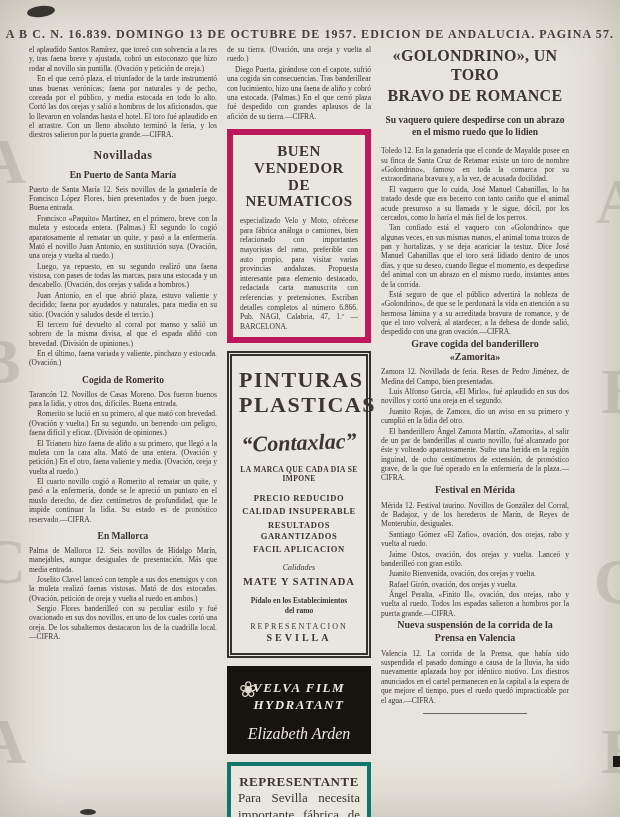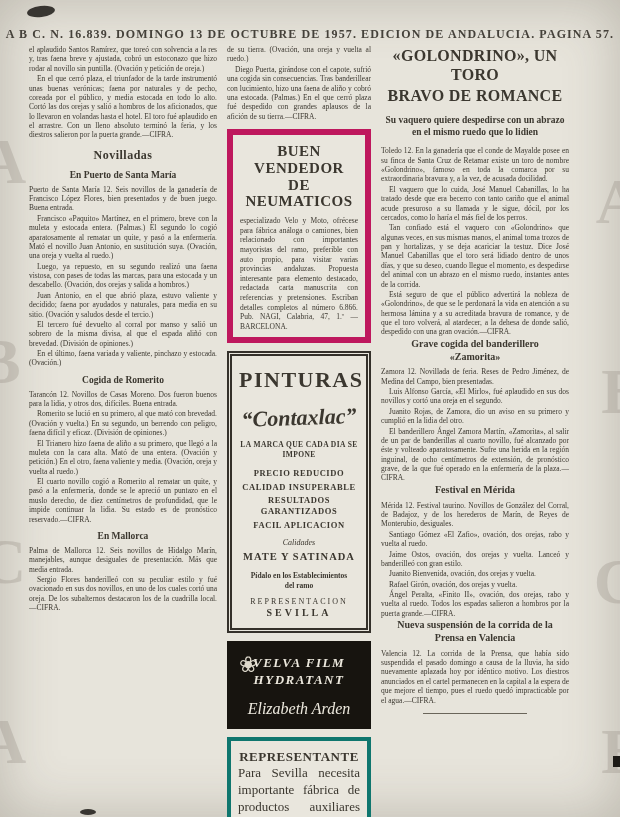--- a/index.html
+++ b/index.html
@@ -112,35 +112,37 @@
       <p class="body">En el último, faena variada y valiente, pinchazo y estocada. (Ovación.)</p>
 
       <h3 class="h-sub">Cogida de Romerito</h3>
       <p class="body first">Tarancón 12. Novillos de Casas Moreno. Dos fueron buenos para la lidia, y otros dos, difíciles. Buena entrada.</p>
       <p class="body">Romerito se lució en su primero, al que mató con brevedad. (Ovación y vuelta.) En su segundo, un berrendo con peligro, faena difícil y eficaz. (División de opiniones.)</p>
       <p class="body">El Trianero hizo faena de aliño a su primero, que llegó a la muleta con la cara alta. Mató de una entera. (Ovación y petición.) En el otro, faena valiente y media. (Ovación, oreja y vuelta al ruedo.)</p>
       <p class="body">El cuarto novillo cogió a Romerito al rematar un quite, y pasó a la enfermería, donde se le apreció un puntazo en el muslo derecho, de diez centímetros de profundidad, que le impide continuar la lidia. Su estado es de pronóstico reservado.—CIFRA.</p>
 
       <h3 class="h-sub">En Mallorca</h3>
       <p class="body first">Palma de Mallorca 12. Seis novillos de Hidalgo Marín, manejables, aunque desiguales de presentación. Más que media entrada.</p>
+      <p class="body">Joselito Clavel lanceó con temple a sus dos enemigos y con la muleta realizó faenas vistosas. Mató de dos estocadas. (Ovación, petición de oreja y vuelta al ruedo en ambos.)</p>
       <p class="body">Sergio Flores banderilleó con su peculiar estilo y fué ovacionado en sus dos novillos, en uno de los cuales cortó una oreja. De los subalternos destacaron los de la cuadrilla local.—CIFRA.</p>
     </div>
 
     <div class="col col-mid">
       <p class="body first">de su tierra. (Ovación, una oreja y vuelta al ruedo.)</p>
       <p class="body">Diego Puerta, girándose con el capote, sufrió una cogida sin consecuencias. Tras banderillear con lucimiento, hizo una faena de aliño y cobró una estocada. (Palmas.) En el que cerró plaza fué despedido con grandes aplausos de la afición de su tierra.—CIFRA.</p>
 
       <div class="ad ad-neu">
         <div class="ad-neu-t">BUEN VENDEDOR</div>
         <div class="ad-neu-t">DE NEUMATICOS</div>
         <p class="ad-neu-body">especializado Velo y Moto, ofrécese para fábrica análoga o camiones, bien relacionado con importantes mayoristas del ramo, preferible con auto propio, para visitar varias provincias andaluzas. Propuesta interesante para elemento destacado, redactada carta manuscrita con referencias y pretensiones. Escriban detalles completos al número 6.866. Pub. NAGI, Calabria, 47, 1.º — BARCELONA.</p>
       </div>
 
       <div class="ad ad-pin">
         <div class="pin-big">PINTURAS</div>
+        <div class="pin-big">PLASTICAS</div>
         <div class="pin-brand">“Contaxlac”</div>
         <div class="pin-slogan">LA MARCA QUE CADA DIA SE IMPONE</div>
         <div class="pin-feat">PRECIO REDUCIDO</div>
         <div class="pin-feat">CALIDAD INSUPERABLE</div>
         <div class="pin-feat">RESULTADOS GARANTIZADOS</div>
         <div class="pin-feat">FACIL APLICACION</div>
         <div class="pin-cal-label">Calidades</div>
         <div class="pin-cal">MATE Y SATINADA</div>
         <div class="pin-pidalo">Pídalo en los Establecimientos del ramo</div>
         <div class="pin-rep">REPRESENTACION</div>

